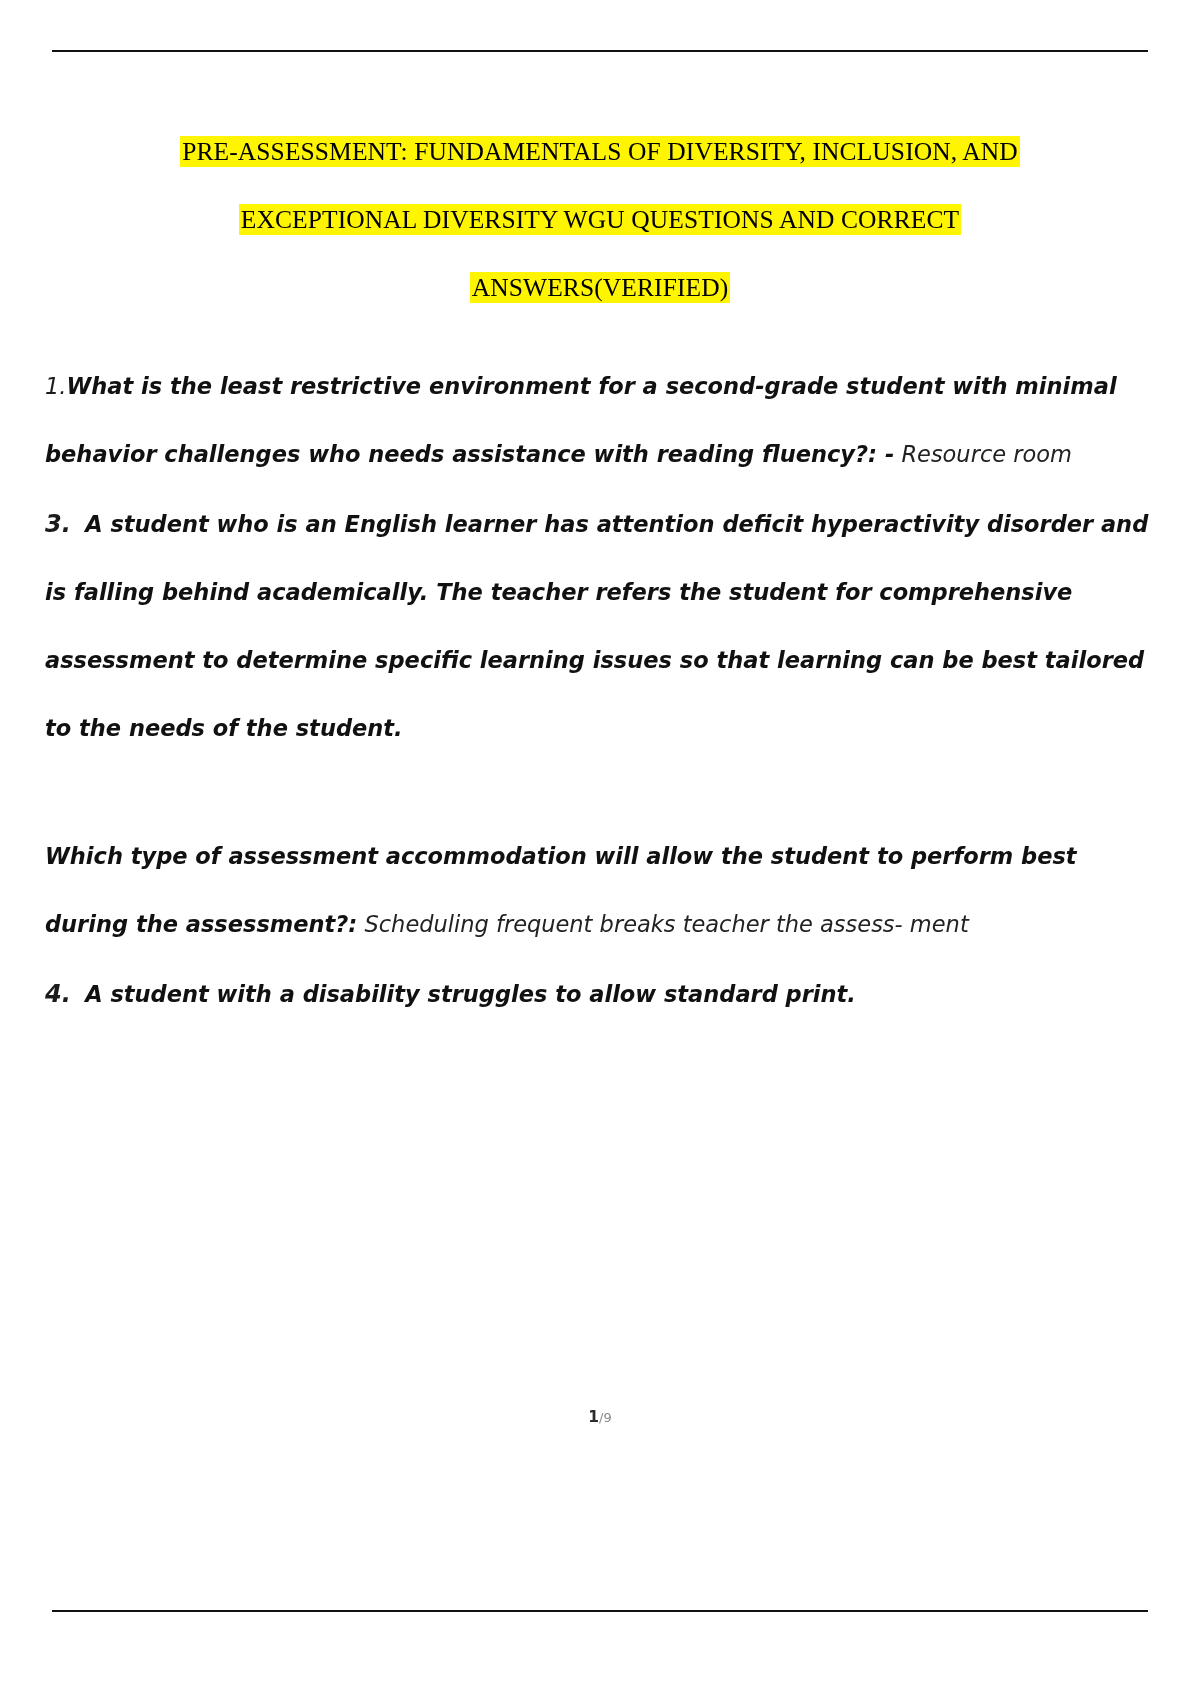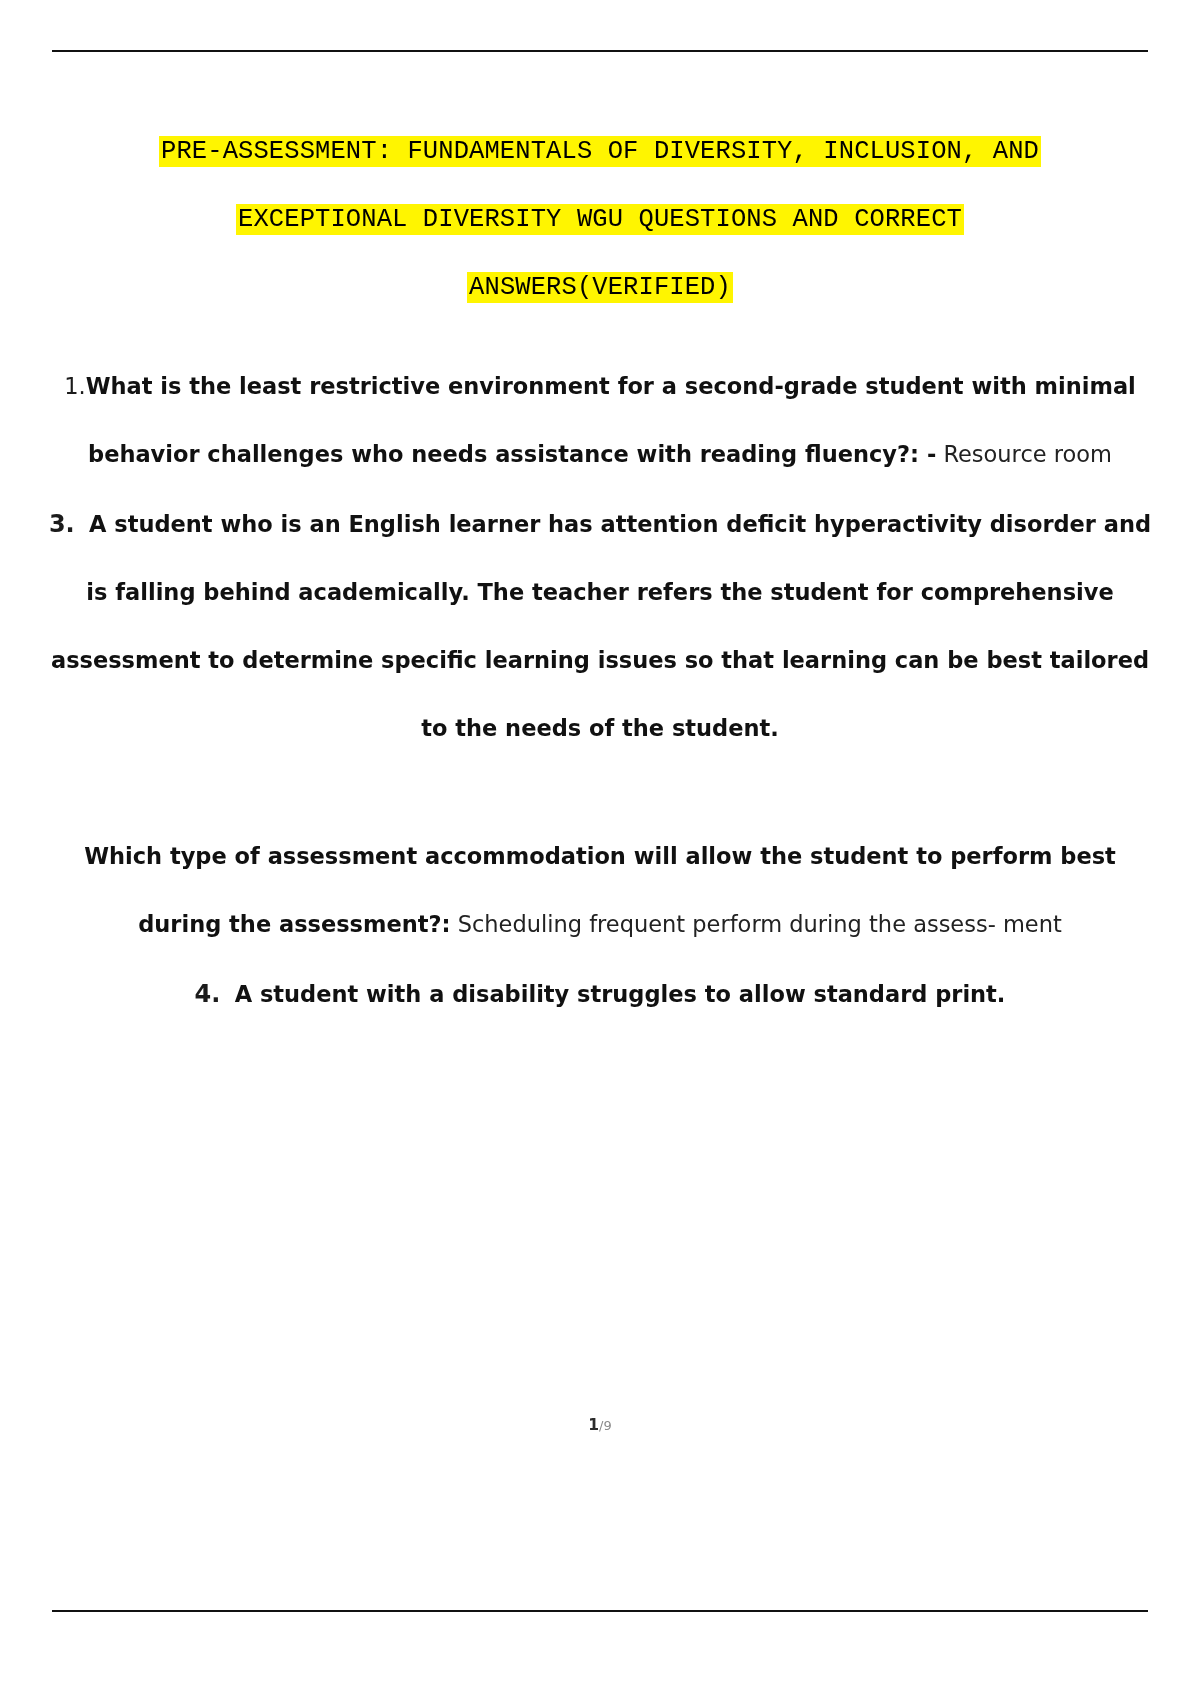--- a/index.html
+++ b/index.html
@@ -32,40 +32,40 @@
   .rule-bottom { top: 1610px; }
 
   .content {
     position: absolute;
     left: 45px;
     right: 45px;
     top: 118px;
   }
 
   .doc-title {
-    font-family: Liberation Mono, monospace;
+    font-family: Liberation Serif, serif;
     font-size: 25.5px;
     line-height: 68px;
     text-align: center;
     color: #000000;
     letter-spacing: 0.1px;
   }
   .doc-title .hl {
     background: #fff500;
     padding: 1px 2px;
     box-decoration-break: clone;
     -webkit-box-decoration-break: clone;
   }
 
   .qa {
     font-size: 22.5px;
     line-height: 68px;
-    text-align: center;
     color: #1b1b1b;
     margin-top: 20px;
+    font-style: italic;
   }
   .qa .num {
     font-weight: normal;
     font-size: 22.5px;
   }
   .qa .num-bold {
     font-weight: bold;
     font-size: 24px;
   }
   .qa .q {
@@ -84,21 +84,20 @@
   .q4 { margin-top: 2px; }
 
   .footer {
     position: absolute;
     left: 0;
     right: 0;
     top: 1408px;
     text-align: center;
     font-size: 15px;
     color: #4a4a4a;
-    margin-top: 8px;
   }
   .footer .pg {
     font-weight: bold;
     color: #2b2b2b;
     font-size: 15.5px;
   }
   .footer .sep {
     color: #8a8a8a;
     font-size: 13px;
   }
@@ -128,21 +127,21 @@
       <span class="a">Resource room</span>
     </div>
 
 
     <div class="qa q3">
       <span class="num-bold">3.</span>&nbsp;&nbsp;<span class="q">A student who is an English learner has attention deficit hyperactivity disorder and is falling behind academically. The teacher refers the student for comprehensive assessment to determine specific learning issues so that learning can be best tailored to the needs of the student.</span>
     </div>
 
     <div class="qa q3-cont">
       <span class="q">Which type of assessment accommodation will allow the student to perform best during the assessment?:</span>
-      <span class="a">Scheduling frequent perform during the assess- ment</span>
+      <span class="a">Scheduling frequent breaks teacher the assess- ment</span>
     </div>
 
     <div class="qa q4">
       <span class="num-bold">4.</span>&nbsp;&nbsp;<span class="q">A student with a disability struggles to allow standard print.</span>
     </div>
 
   </div>
 
   <div class="footer">
     <span class="pg">1</span><span class="sep">/</span><span class="tot">9</span>

